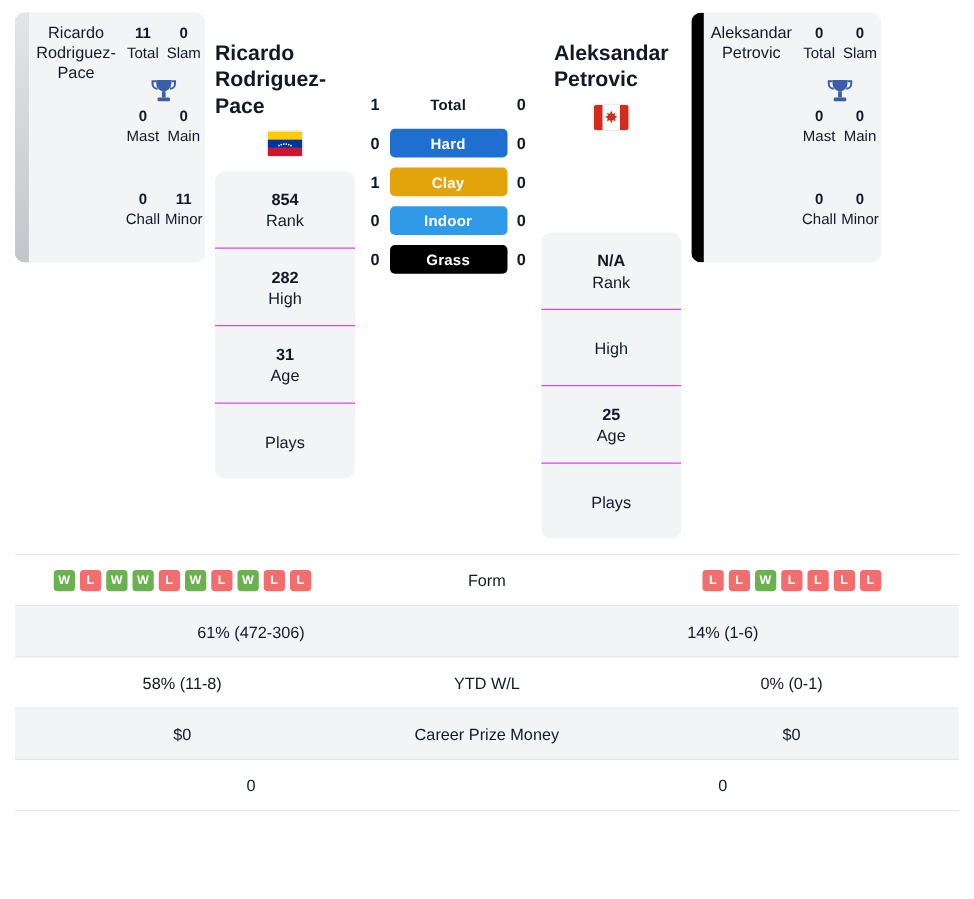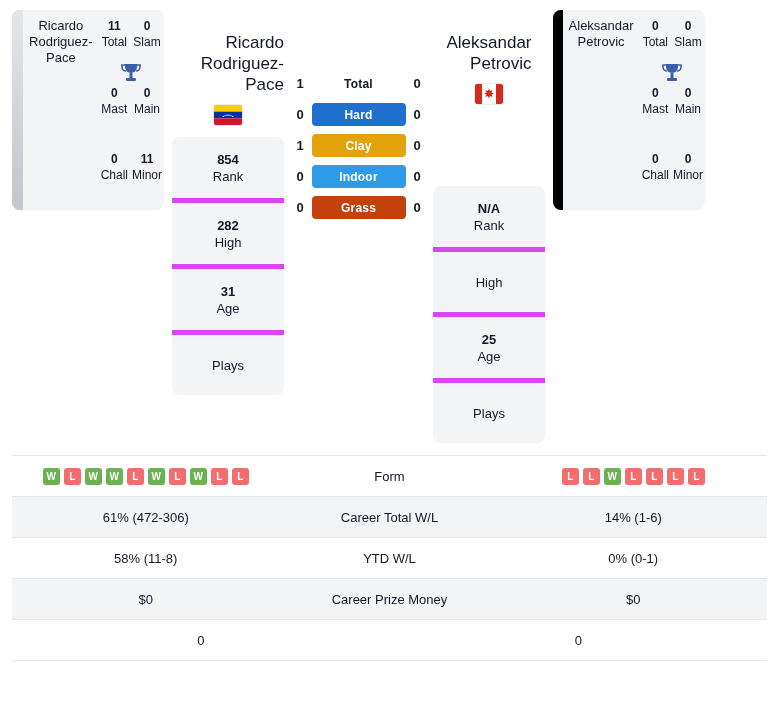--- a/index.html
+++ b/index.html
@@ -66,22 +66,22 @@
 
   
   .name-col {
     width: 112px;
     display: flex;
     flex-direction: column;
     align-items: center;
   }
   .pname {
     font-size: 17px;
-    font-weight: normal;
-    text-align: right;
+    font-weight: bold;
+    text-align: left;
     line-height: 21px;
     margin-top: 22px;
   }
   .pname.right { }
   .flag {
     width: 28px; height: 20px;
     margin-top: 10px;
     border-radius: 2px;
     overflow: hidden;
     display: block;
@@ -90,21 +90,21 @@
   .meta-card {
     width: 112px;
     background: #f3f4f6;
     border-radius: 8px;
     margin-top: 12px;
     overflow: hidden;
   }
   .meta-row {
     text-align: center;
     padding: 14px 4px 13px 4px;
-    border-bottom: 5px solid #d946ef;
+    border-bottom: 1px solid #d946ef;
   }
   .meta-row:last-child { border-bottom: none; }
   .meta-val { font-size: 13px; font-weight: bold; line-height: 17px; }
   .meta-lab { font-size: 13px; line-height: 17px; }
 
   
   .surface-col {
     width: 133px;
     display: flex;
     flex-direction: column;
@@ -313,21 +313,21 @@
         <div class="srf-pill" style="background:#e2a30b">Clay</div>
         <div class="srf-score">0</div>
       </div>
       <div class="surface-row">
         <div class="srf-score">0</div>
         <div class="srf-pill" style="background:#2f9ae8">Indoor</div>
         <div class="srf-score">0</div>
       </div>
       <div class="surface-row">
         <div class="srf-score">0</div>
-        <div class="srf-pill" style="background:#c2410c">Grass</div>
+        <div class="srf-pill" style="background:#000000">Grass</div>
         <div class="srf-score">0</div>
       </div>
     </div>
 
     <div class="name-col">
       <div class="pname right">
         <span>Aleksandar</span><br>
         <span>Petrovic</span>
       </div>
       <span class="flag">
@@ -428,21 +428,20 @@
         <span class="form-badge fb-w">W</span>
         <span class="form-badge fb-l">L</span>
         <span class="form-badge fb-l">L</span>
         <span class="form-badge fb-l">L</span>
         <span class="form-badge fb-l">L</span>
       </div>
     </div>
 
     <div class="frow alt">
       <div class="fcell-l">61% (472-306)</div>
-      <div class="fcell-c">Career Total W/L</div>
       <div class="fcell-r">14% (1-6)</div>
     </div>
 
     <div class="frow">
       <div class="fcell-l">58% (11-8)</div>
       <div class="fcell-c">YTD W/L</div>
       <div class="fcell-r">0% (0-1)</div>
     </div>
 
     <div class="frow alt">

